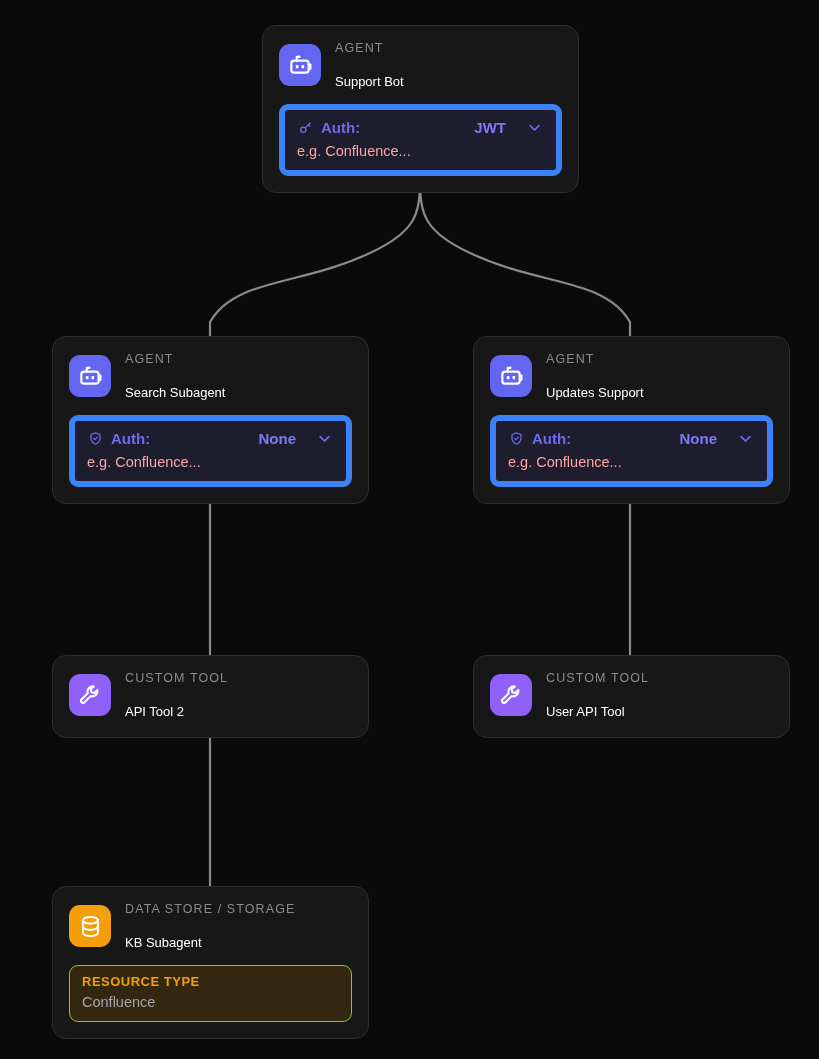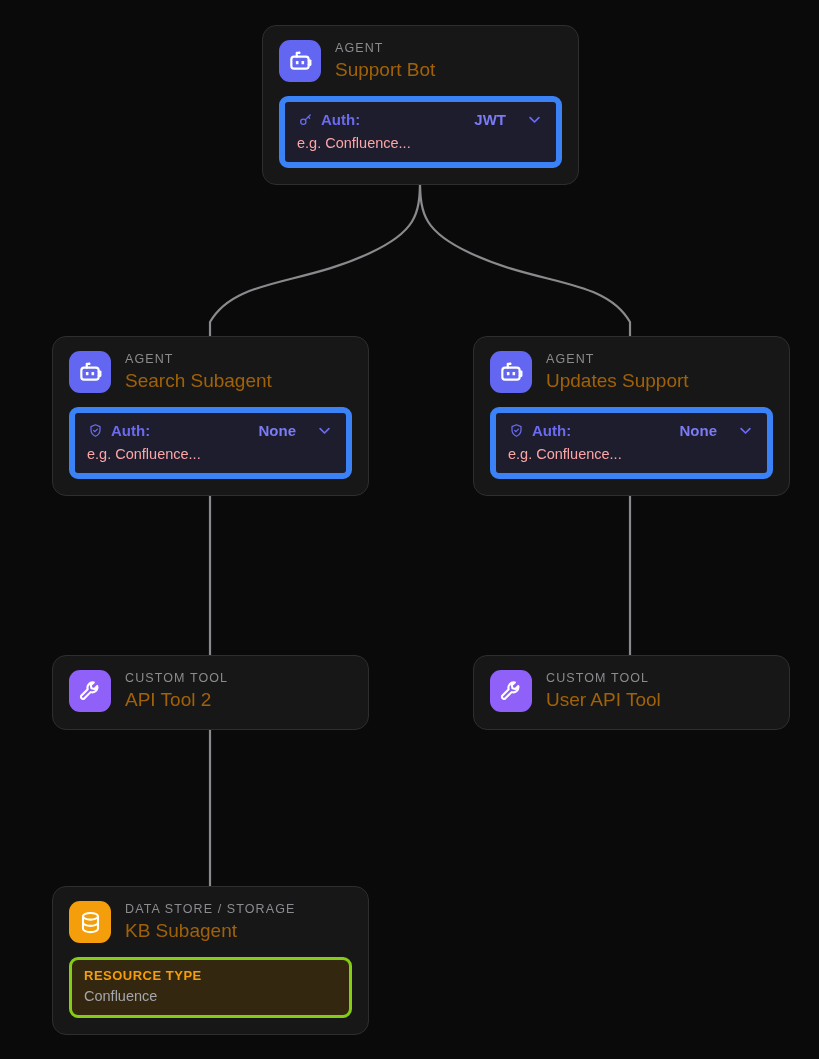--- a/index.html
+++ b/index.html
@@ -72,24 +72,24 @@
   .node-kind {
     font-size: 12.5px;
     letter-spacing: 1.1px;
     font-weight: 400;
     color: #8b8b90;
     line-height: 1.35;
     text-transform: uppercase;
   }
 
   .node-name {
-    font-size: 19px;
-    color: #a16207;
+    font-size: 13px;
+    color: #ffffff;
     line-height: 1.3;
-    margin-top: 1px;
+    margin-top: 17px;
     white-space: nowrap;
   }
 
   
   .auth-panel {
     margin-top: 13px;
     box-sizing: border-box;
     background: #1d1d2e;
     border: 6px solid #3b82f6;
     border-radius: 9px;
@@ -140,21 +140,21 @@
     font-size: 14.5px;
     color: #fca5a5;
     line-height: 1.35;
   }
 
   
   .res-panel {
     margin-top: 13px;
     box-sizing: border-box;
     background: #33280f;
-    border: 3px solid #84cc16;
+    border: 1px solid #84cc16;
     border-radius: 9px;
     padding: 8px 12px 9px 12px;
   }
 
   .res-label {
     font-size: 13px;
     font-weight: 700;
     letter-spacing: 0.5px;
     color: #f59e0b;
     text-transform: uppercase;

